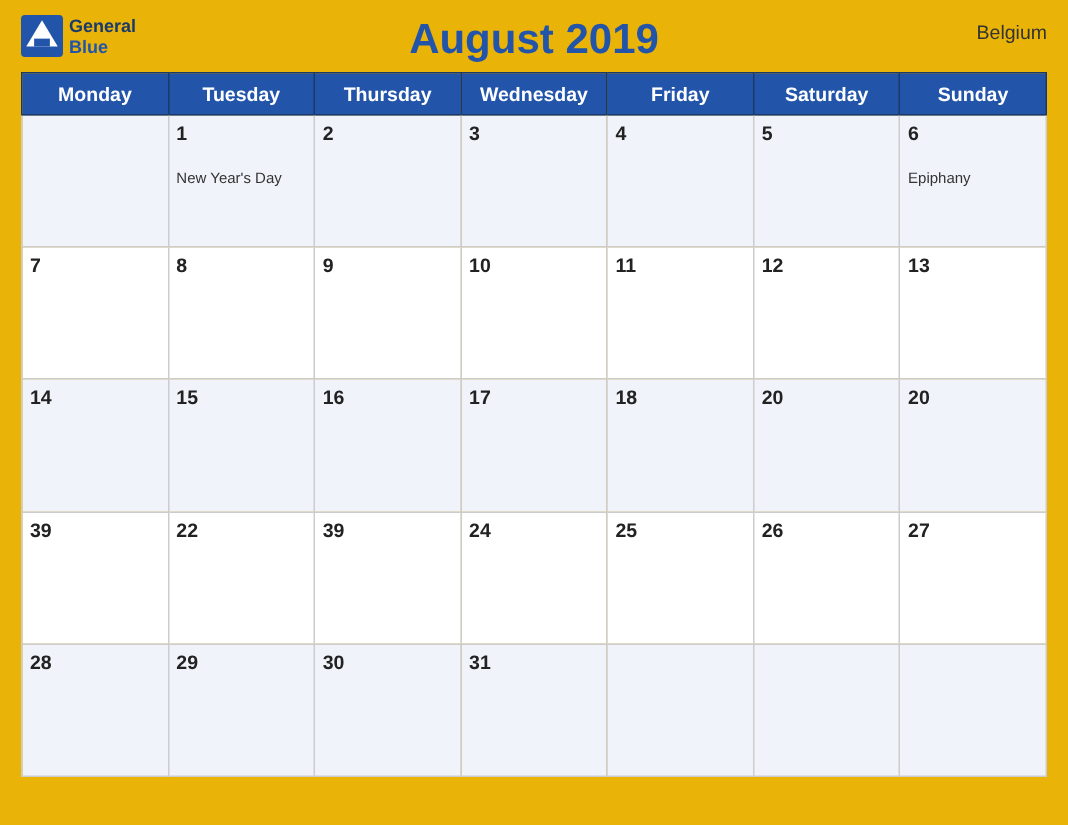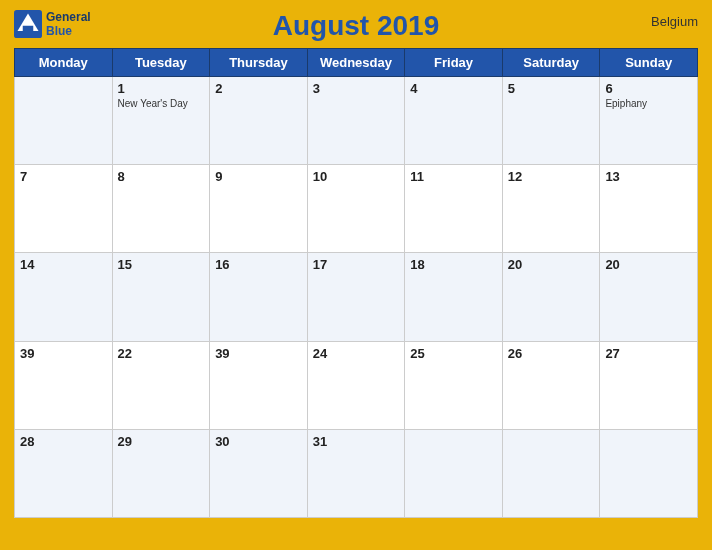--- a/index.html
+++ b/index.html
@@ -81,21 +81,21 @@
     }
     .date-num {
       font-size: 13px;
       font-weight: bold;
       color: #222;
       display: block;
     }
     .holiday-name {
       font-size: 10px;
       color: #333;
-      margin-top: 2px;
+      margin-top: 18px;
       display: block;
     }
     .empty-cell {
       background: #fff;
     }
     
     .row-odd td { background-color: #f0f4fa; }
     .row-even td { background-color: #ffffff; }
     
     .row-last td { background-color: #f0f4fa; }

